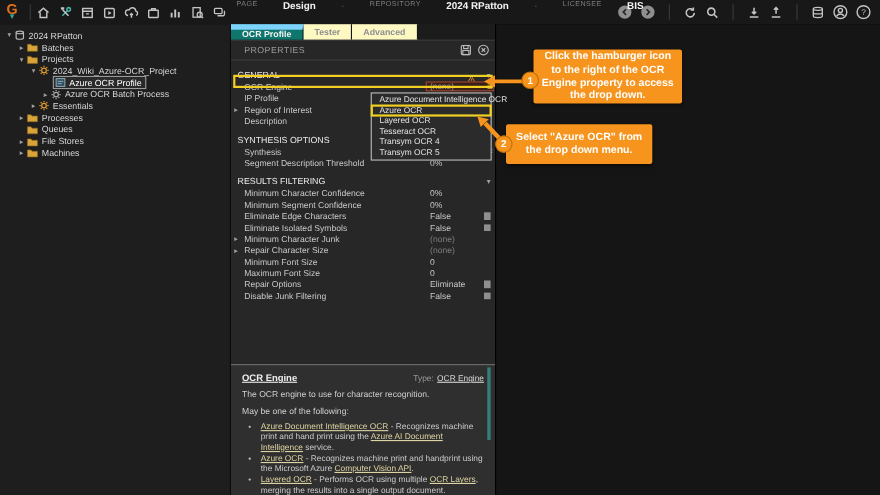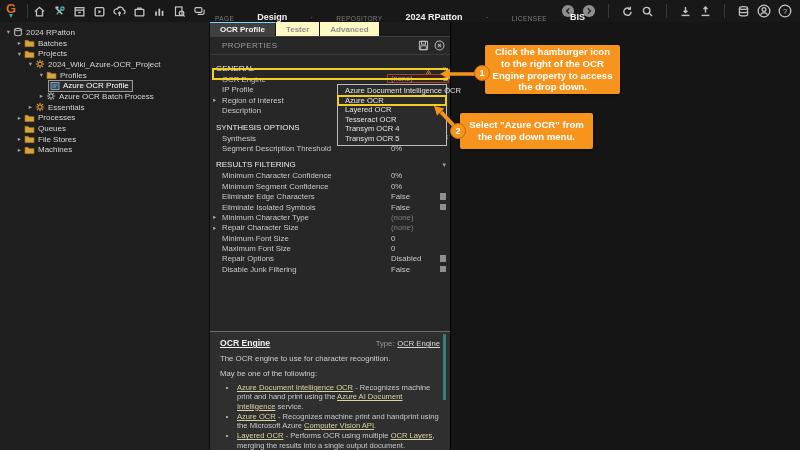--- a/index.html
+++ b/index.html
@@ -8,21 +8,21 @@
   .page{position:absolute;inset:0;background:#161616;}
 
   
   .topbar{position:absolute;left:0;top:0;right:0;height:22px;background:#181818;
           border-bottom:1px solid #000;display:flex;align-items:center;}
   .logo{width:22px;text-align:center;color:#e1701d;font-weight:bold;font-size:13px;line-height:10px;}
   .logo .chev{display:block;color:#2fa79a;font-size:7px;line-height:4px;}
   .tb-sep{width:1px;height:14px;background:#3a3a3a;margin:0 5px;}
   .tb-icons{display:flex;align-items:center;gap:7px;}
   .tb-icons svg{display:block;}
-  .tb-center{position:absolute;left:0;right:0;top:0;height:22px;display:flex;align-items:flex-end;
+  .tb-center{position:absolute;left:0;right:0;top:0;height:22px;display:flex;align-items:flex-start;
              justify-content:center;gap:23px;pointer-events:none;}
   .tb-center .lbl{color:#7d7d7d;font-size:6.5px;letter-spacing:.4px;}
   .tb-center .val{color:#f2f2f2;font-size:9px;font-weight:bold;}
   .tb-center .dot{color:#6a6a6a;font-size:9px;}
   .tb-right{margin-left:auto;display:flex;align-items:center;gap:7px;padding-right:8px;}
   .tb-right svg{display:block;}
 
   
   .tree{position:absolute;left:0;top:22px;bottom:0;width:210px;background:#1e1e1e;
         border-right:1px solid #0a0a0a;padding-top:5px;box-sizing:border-box;}
@@ -33,21 +33,21 @@
   .d0{padding-left:4px}.d1{padding-left:15px}.d2{padding-left:26px}.d3{padding-left:37px}.d4{padding-left:48px}
   .ti.sel .selwrap{border:1px solid #9a9a9a;background:#2a2a2a;display:flex;align-items:center;
                    padding:0 3px 0 1px;height:10px;}
   .ti.sel .tl{color:#ffffff;}
 
   
   .mid{position:absolute;left:210px;top:22px;bottom:0;width:240px;background:#272727;box-sizing:border-box;}
   .tabs{display:flex;height:14px;background:#1c1c1c;border-bottom:1px solid #3e3e3e;}
   .tab{padding:0 10px;font-size:8px;font-weight:bold;color:#8f8f8f;display:flex;align-items:center;
        background:#fef9c3;border-right:1px solid #151515;}
-  .tab.active{background:#404040;color:#f3f3f3;border-top:1px solid #7dd3fc;}
+  .tab.active{background:#0f766e;color:#f3f3f3;border-top:5px solid #7dd3fc;}
   .ptoolbar{height:16px;display:flex;align-items:center;border-bottom:1px solid #3c3c3c;padding:0 5px 1px 12px;}
   .ptoolbar .pt{font-size:8px;color:#9a9a9a;letter-spacing:.4px;}
   .ptoolbar .sp{flex:1}
   .ptoolbar svg{display:block;margin-left:5px;}
 
   .pbody{padding-top:8px;}
   .sechead{position:relative;height:11px;display:flex;align-items:center;padding-left:6px;}
   .sechead .st{font-size:8px;font-weight:normal;color:#ececec;}
   .sechead .chev{position:absolute;right:4px;font-size:7px;color:#9f9f9f;}
   .sechead .warn{position:absolute;right:17px;top:1px;}
@@ -279,29 +279,20 @@
     <div class="ti d2">
       <span class="exp">▾</span>
       <span class="tic">
           <svg width="10" height="10" viewBox="0 0 10 10" fill="none" stroke="#e09a2f" stroke-width="1.1">
             <circle cx="5" cy="5" r="2.1"></circle>
             <path d="M5 .8 V2 M5 8 V9.2 M.8 5 H2 M8 5 H9.2 M2 2 L2.9 2.9 M7.1 7.1 L8 8 M8 2 L7.1 2.9 M2.9 7.1 L2 8"></path>
           </svg>
         </span>
       <span class="tl">2024_Wiki_Azure-OCR_Project</span>
     </div>
-    <div class="ti d3">
-      <span class="exp">▾</span>
-      <span class="tic">
-          <svg width="11" height="10" viewBox="0 0 12 10">
-            <path d="M1 2 h3.6 l1 1.4 H11 V9 H1 Z" fill="#d8a33a" stroke="#8a6619" stroke-width=".6"></path>
-          </svg>
-        </span>
-      <span class="tl">Profiles</span>
-    </div>
     <div class="ti d4 sel">
       <span class="selwrap">
         <span class="tic">
             <svg width="10" height="10" viewBox="0 0 10 10">
               <rect x="1" y="1.5" width="8" height="7" fill="#33505f" stroke="#9ab6c9" stroke-width=".8"></rect>
               <line x1="2.5" y1="4" x2="7.5" y2="4" stroke="#9ab6c9" stroke-width=".8"></line>
               <line x1="2.5" y1="6" x2="6" y2="6" stroke="#9ab6c9" stroke-width=".8"></line>
             </svg>
           </span>
         <span class="tl">Azure OCR Profile</span>
@@ -462,39 +453,39 @@
         <span class="pvalue">False</span>
         <span class="cbx"></span>
       </div>
       <div class="prow">
         <span class="plabel">Eliminate Isolated Symbols</span>
         <span class="pvalue">False</span>
         <span class="cbx"></span>
       </div>
       <div class="prow">
         <span class="exp">▸</span>
-        <span class="plabel">Minimum Character Type</span>
+        <span class="plabel">Minimum Character Junk</span>
         <span class="pvalue dim">(none)</span>
       </div>
       <div class="prow">
         <span class="exp">▸</span>
         <span class="plabel">Repair Character Size</span>
         <span class="pvalue dim">(none)</span>
       </div>
       <div class="prow">
         <span class="plabel">Minimum Font Size</span>
         <span class="pvalue">0</span>
       </div>
       <div class="prow">
         <span class="plabel">Maximum Font Size</span>
         <span class="pvalue">0</span>
       </div>
       <div class="prow">
         <span class="plabel">Repair Options</span>
-        <span class="pvalue">Disabled</span>
+        <span class="pvalue">Eliminate</span>
         <span class="cbx"></span>
       </div>
       <div class="prow">
         <span class="plabel">Disable Junk Filtering</span>
         <span class="pvalue">False</span>
         <span class="cbx"></span>
       </div>
     </div>
 
     <div class="helppanel">

